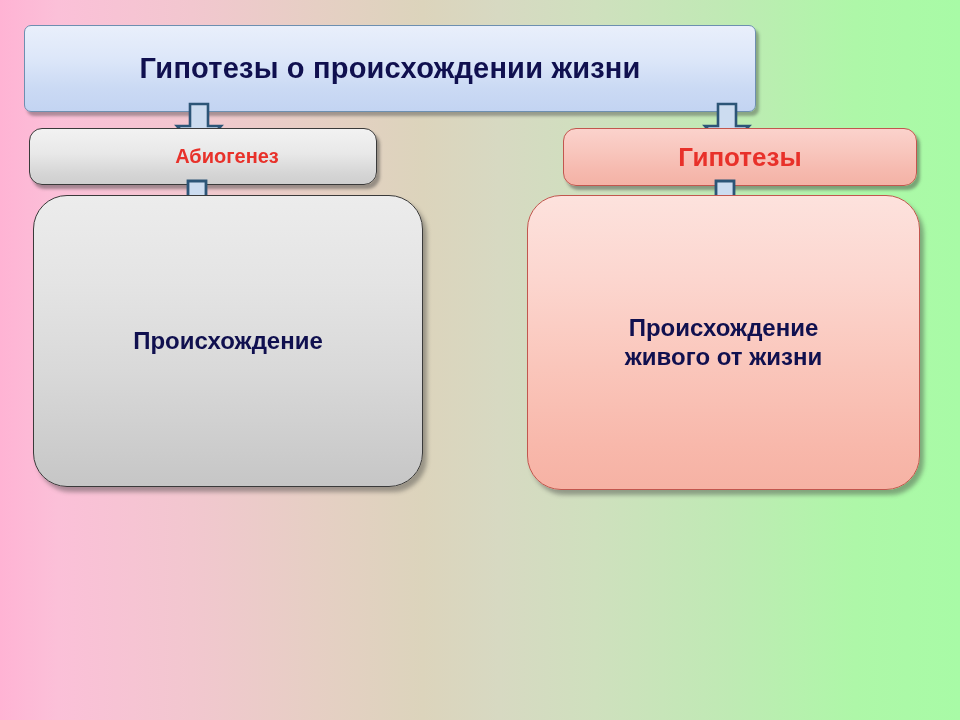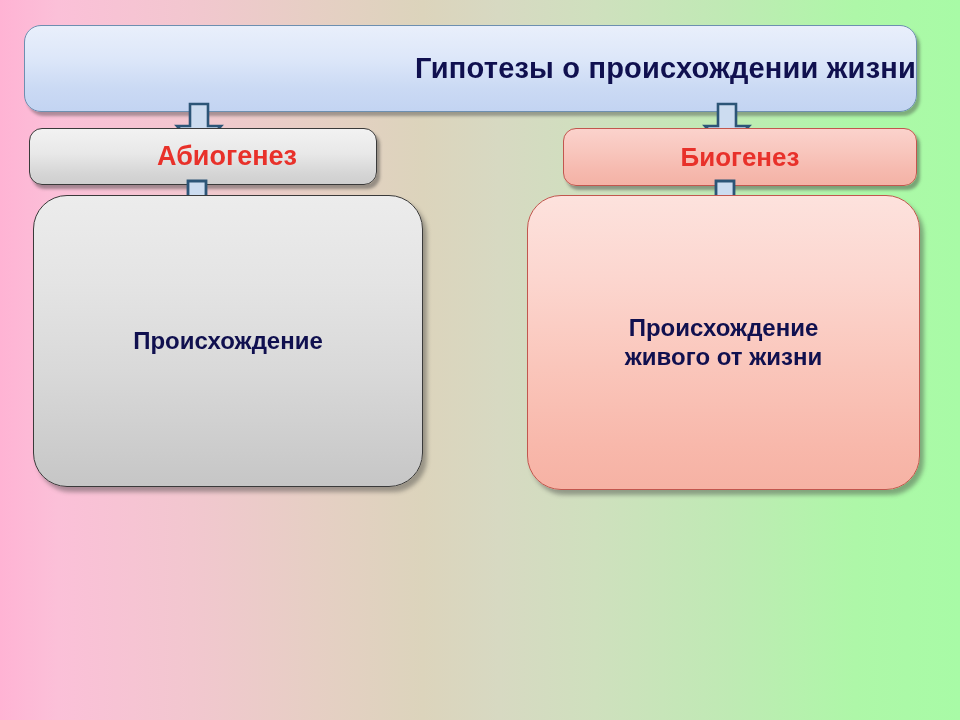--- a/index.html
+++ b/index.html
@@ -38,44 +38,43 @@
     align-items: center;
     justify-content: center;
     text-align: center;
     line-height: 1.18;
   }
 
   
   .node-title {
     left: 24px;
     top: 25px;
-    width: 893px;
+    width: 732px;
     height: 87px;
-    border-radius: 17px;
+    border-radius: 7px;
     border: 1.6px solid #6d8fb0;
     background: linear-gradient(to bottom, #e9effb 0%, #dde7f9 38%, #cbdaf4 72%, #c3d4f2 100%);
     box-shadow: 3px 4px 3px rgba(60,60,60,0.40);
     font-size: 29px;
     font-weight: bold;
     color: #10104f;
     letter-spacing: .2px;
-    justify-content: flex-end;
   }
 
   
   .node-abio {
     left: 29px;
     top: 128px;
     width: 348px;
     height: 57px;
     border-radius: 13px;
     border: 1.6px solid #3a3a3a;
     background: linear-gradient(to bottom, #f2f2f2 0%, #e8e8e8 45%, #d6d6d6 80%, #cfcfcf 100%);
     box-shadow: 3px 4px 3px rgba(60,60,60,0.45);
-    font-size: 27px;
+    font-size: 20px;
     font-weight: bold;
     color: #e8312a;
     padding-left: 48px;
   }
 
   
   .node-bio {
     left: 563px;
     top: 128px;
     width: 354px;
@@ -148,21 +147,21 @@
     <svg width="50" height="48" viewBox="0 0 50 48">
       <polygon points="16,0 34,0 34,22 47,22 25,46 3,22 16,22" fill="#ccdcf0" stroke="#2c5577" stroke-width="2.6" stroke-linejoin="miter"></polygon>
     </svg>
   </div>
 
   <div class="node node-abio">
     <span>Абиогенез</span>
   </div>
 
   <div class="node node-bio">
-    <span>Биогенез</span>
+    <span>Гипотезы</span>
   </div>
 
   <div class="arrow" style="left:172px; top:181px;">
     <svg width="50" height="60" viewBox="0 0 50 60">
       <polygon points="16,0 34,0 34,30 47,30 25,57 3,30 16,30" fill="#ccdcf0" stroke="#2c5577" stroke-width="2.8" stroke-linejoin="miter"></polygon>
     </svg>
   </div>
 
   <div class="arrow" style="left:700px; top:181px;">
     <svg width="50" height="60" viewBox="0 0 50 60">

